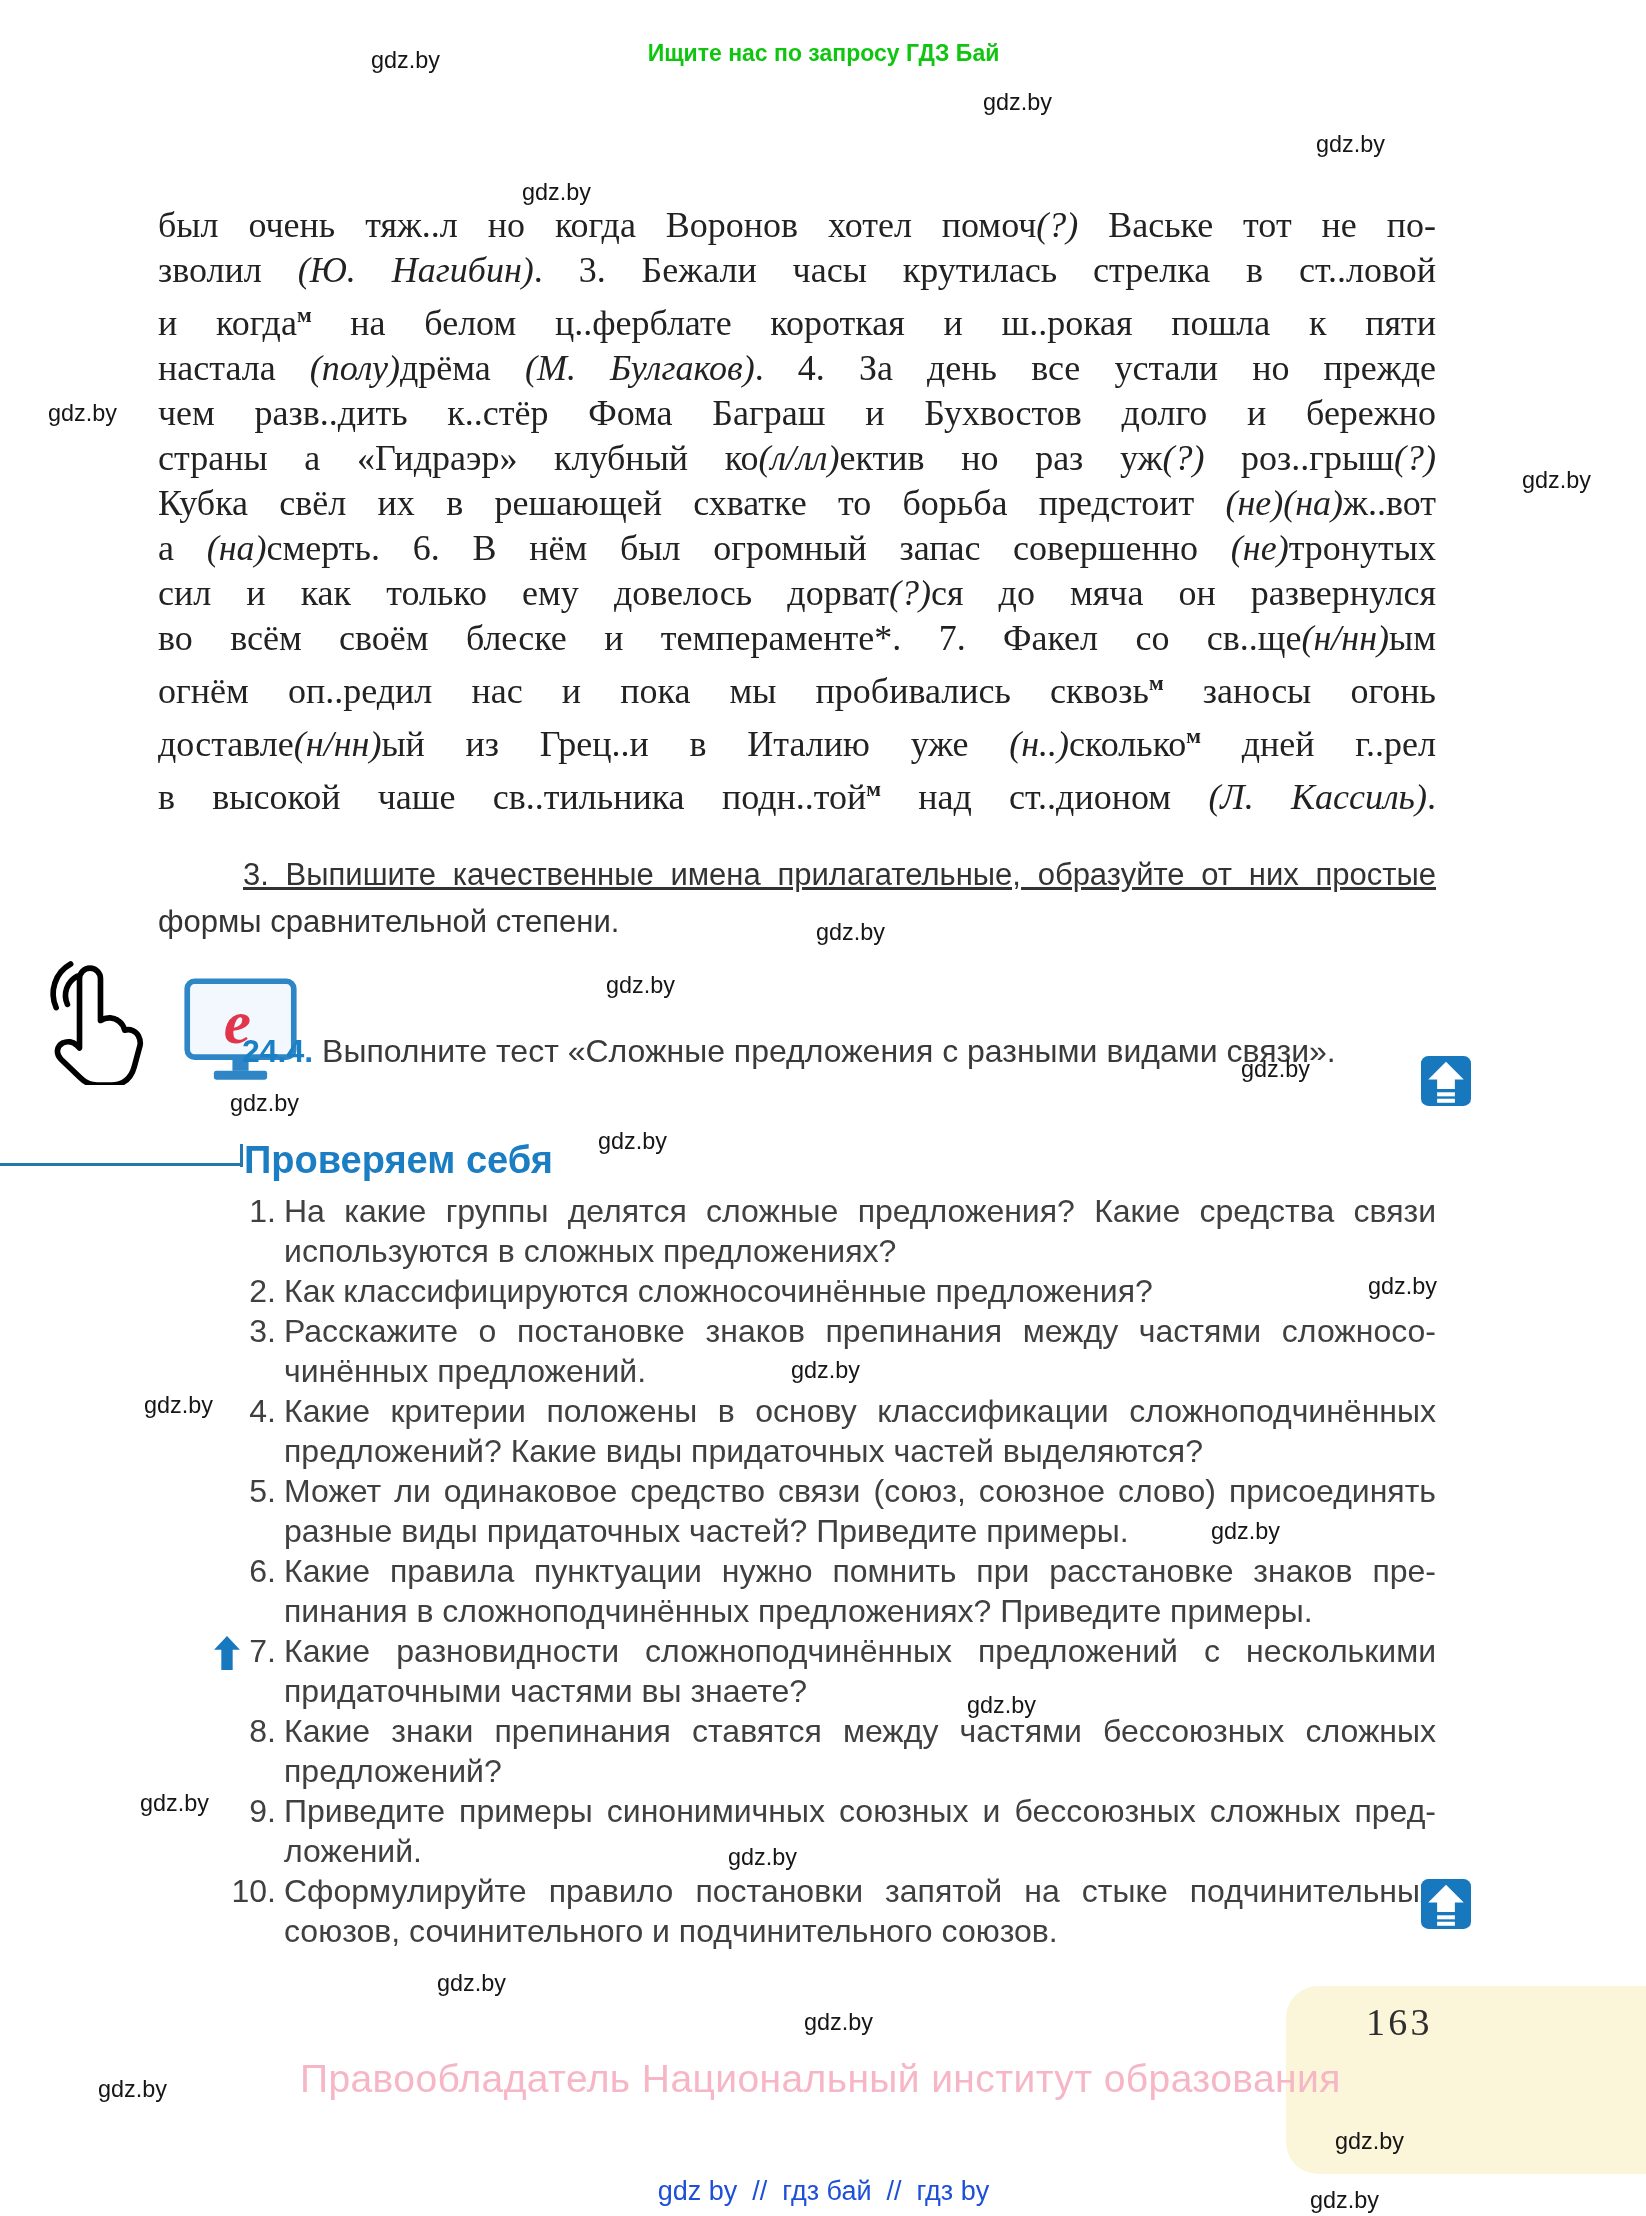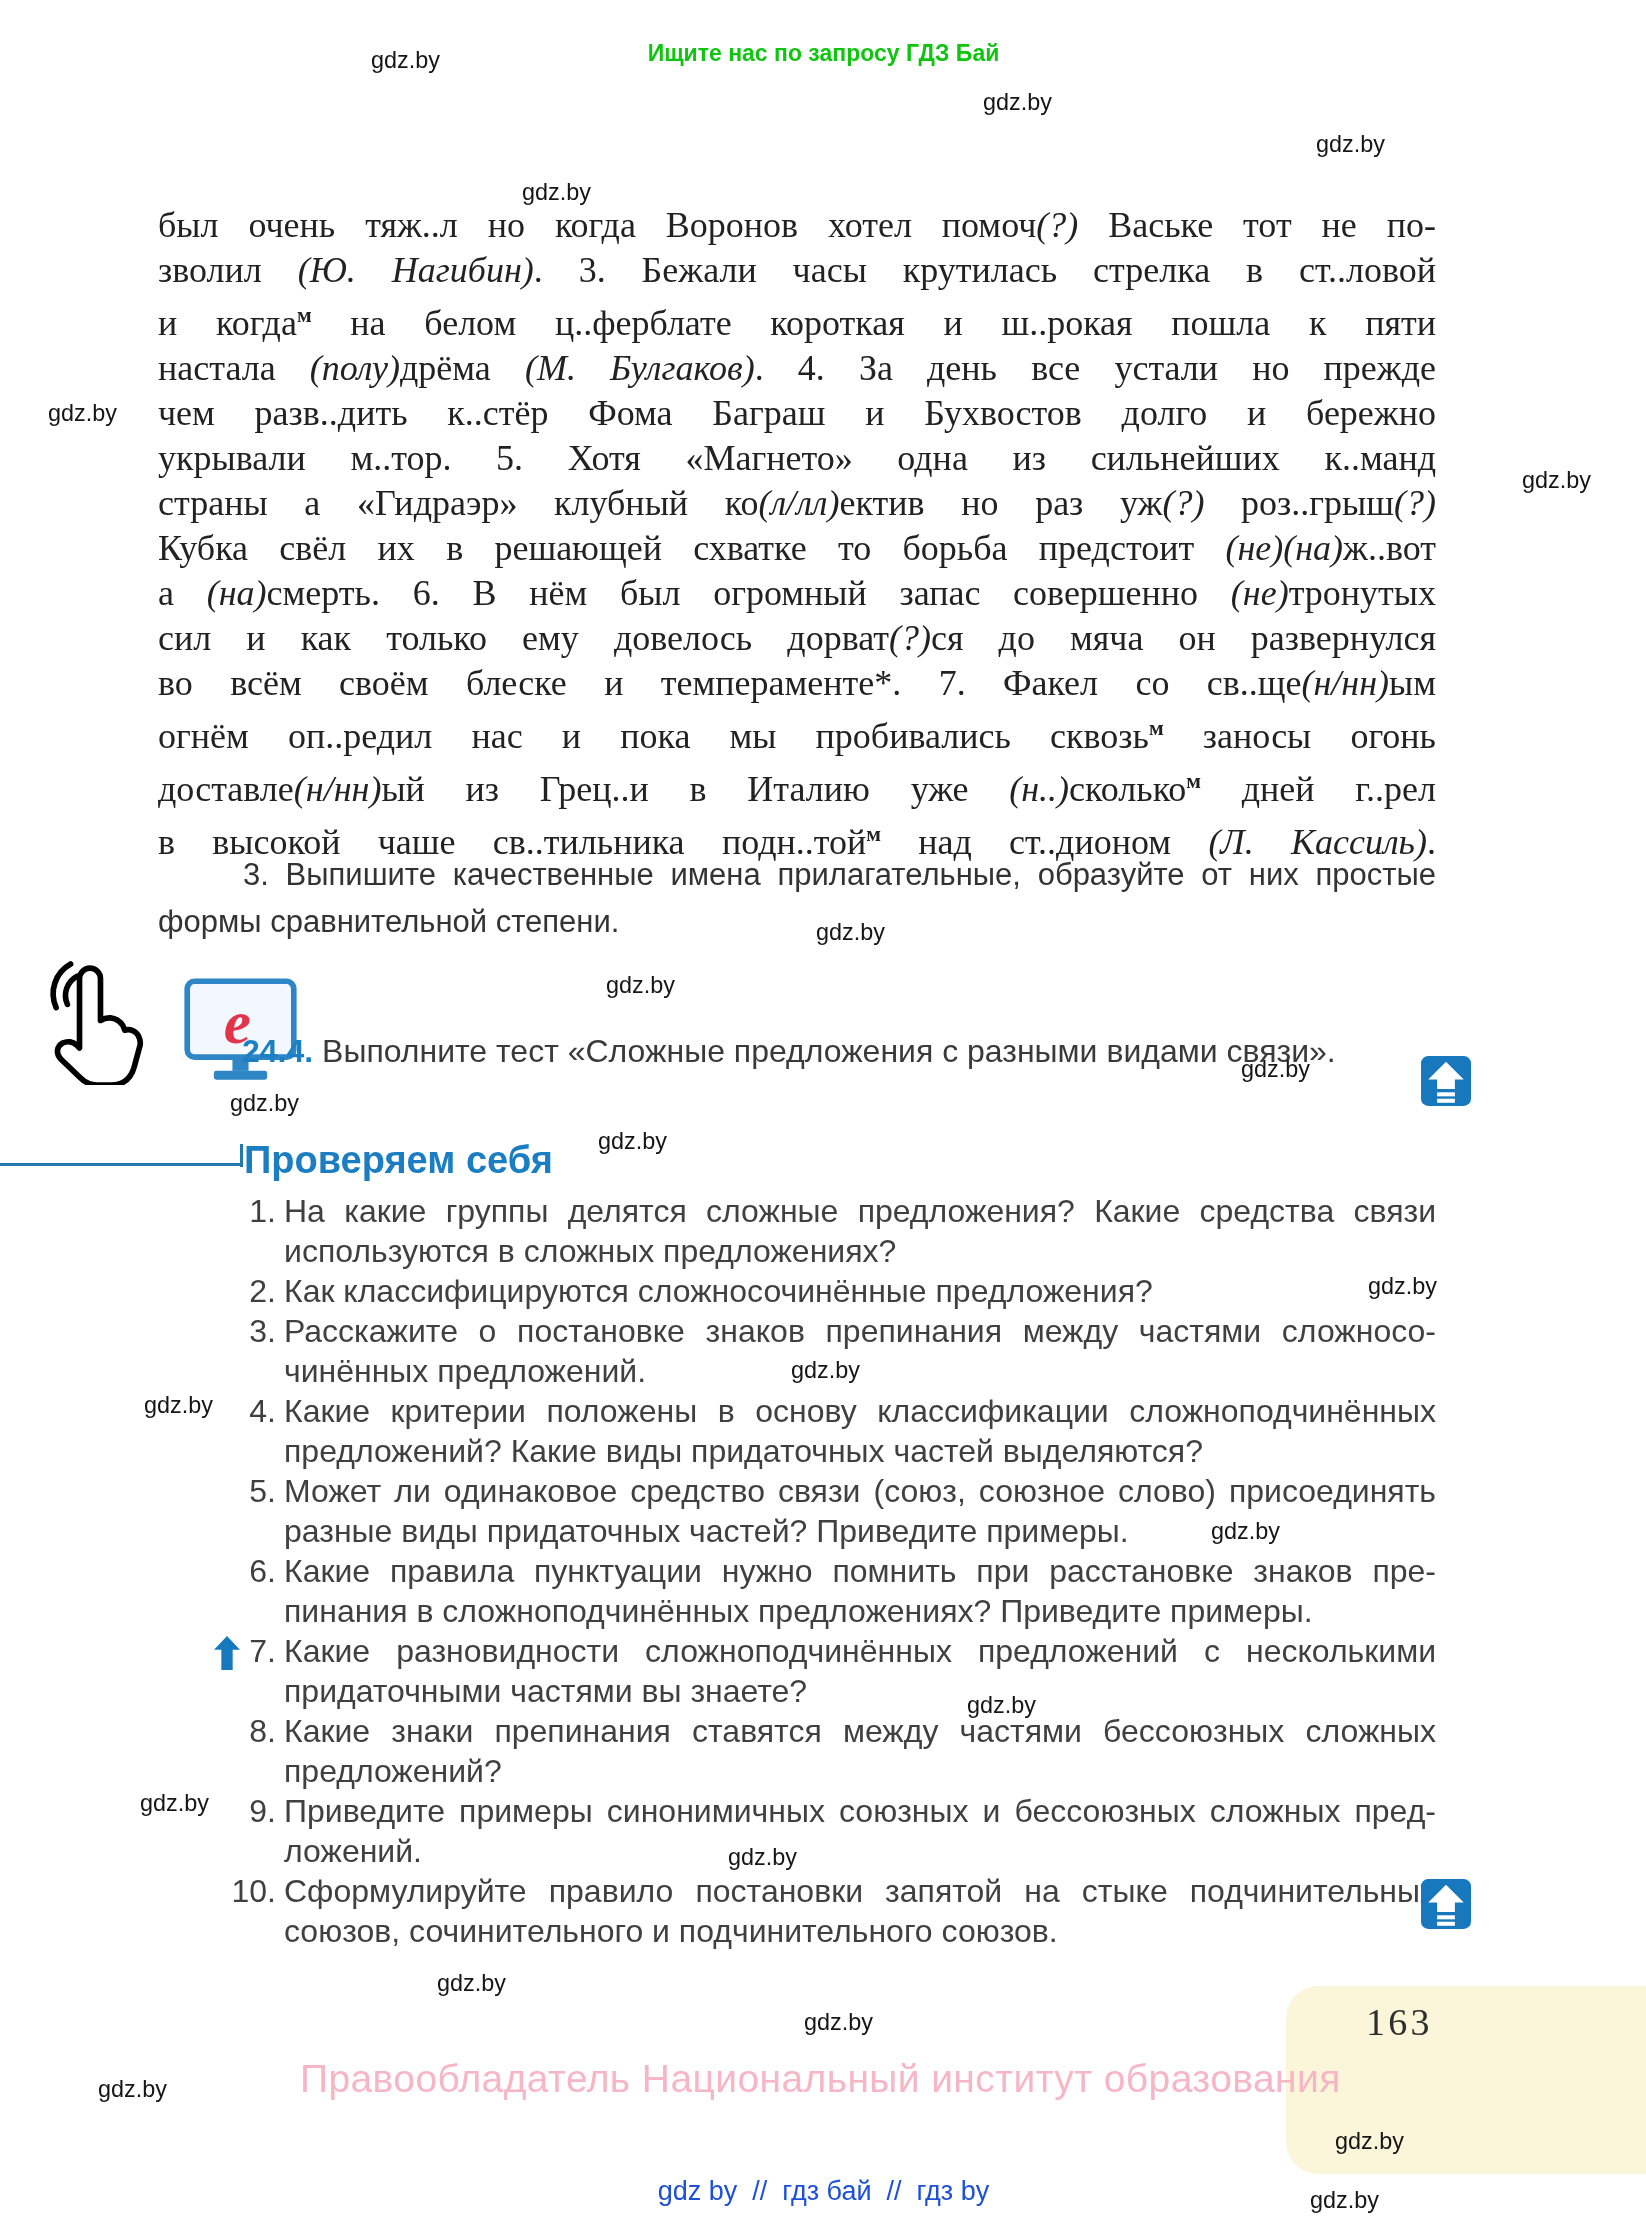--- a/index.html
+++ b/index.html
@@ -17,21 +17,21 @@
   
   #exercise-text{position:absolute;left:158px;top:203px;width:1278px;
                  font-family:"Liberation Serif",serif;font-size:36px;color:#222;}
   .ex-line{line-height:45px;text-align:justify;text-align-last:justify;white-space:normal;}
   .it{font-style:italic;}
   .sup{font-size:60%;vertical-align:super;font-weight:bold;}
 
   
   #task3{position:absolute;left:158px;top:851px;width:1278px;font-size:31px;color:#333;}
   #task3 .t3l{line-height:47px;}
-  #task3 .t3l.fill{text-align:justify;text-align-last:justify;text-indent:85px;}
+  #task3 .t3l.fill{text-align:justify;text-align-last:justify;text-indent:85px;text-decoration:underline;}
 
   
   #task24-row{position:absolute;left:242px;top:1033px;width:1177px;font-size:32px;color:#3a3a3a;}
   #task24-row .num{font-weight:bold;color:#1b7fc4;}
 
   .abs-icon{position:absolute;}
 
   
   #cy-rule-h{position:absolute;left:0;top:1163px;width:240px;height:3.2px;background:#2478ad;}
   #cy-rule-v{position:absolute;left:240px;top:1144px;width:3.2px;height:22.6px;background:#2478ad;}
@@ -60,21 +60,20 @@
 <div id="page">
 
   <div id="top-banner" style="color:#0fc50f;">Ищите нас по запросу ГДЗ Бай</div>
 
   <div id="exercise-text">
       <div class="ex-line"><span>был очень тяж..л но когда Воронов хотел помоч</span><span class="it">(?)</span><span> Ваське тот не по-</span></div>
       <div class="ex-line"><span>зволил </span><span class="it">(Ю. Нагибин)</span><span>. 3. Бежали часы крутилась стрелка в ст..ловой</span></div>
       <div class="ex-line"><span>и когда</span><span class="sup">м</span><span> на белом ц..ферблате короткая и ш..рокая пошла к пяти</span></div>
       <div class="ex-line"><span>настала </span><span class="it">(полу)</span><span>дрёма </span><span class="it">(М. Булгаков)</span><span>. 4. За день все устали но прежде</span></div>
       <div class="ex-line"><span>чем разв..дить к..стёр Фома Баграш и Бухвостов долго и бережно</span></div>
-      <div class="ex-line"><span>укрывали м..тор. 5. Хотя «Магнето» одна из сильнейших к..манд</span></div>
       <div class="ex-line"><span>страны а «Гидраэр» клубный ко</span><span class="it">(л/лл)</span><span>ектив но раз уж</span><span class="it">(?)</span><span> роз..грыш</span><span class="it">(?)</span></div>
       <div class="ex-line"><span>Кубка свёл их в решающей схватке то борьба предстоит </span><span class="it">(не)(на)</span><span>ж..вот</span></div>
       <div class="ex-line"><span>а </span><span class="it">(на)</span><span>смерть. 6. В нём был огромный запас совершенно </span><span class="it">(не)</span><span>тронутых</span></div>
       <div class="ex-line"><span>сил и как только ему довелось дорват</span><span class="it">(?)</span><span>ся до мяча он развернулся</span></div>
       <div class="ex-line"><span>во всём своём блеске и темпераменте*. 7. Факел со св..ще</span><span class="it">(н/нн)</span><span>ым</span></div>
       <div class="ex-line"><span>огнём оп..редил нас и пока мы пробивались сквозь</span><span class="sup">м</span><span> заносы огонь</span></div>
       <div class="ex-line"><span>доставле</span><span class="it">(н/нн)</span><span>ый из Грец..и в Италию уже </span><span class="it">(н..)</span><span>сколько</span><span class="sup">м</span><span> дней г..рел</span></div>
       <div class="ex-line"><span>в высокой чаше св..тильника подн..той</span><span class="sup">м</span><span> над ст..дионом </span><span class="it">(Л. Кассиль)</span><span>.</span></div>
     </div>
 

